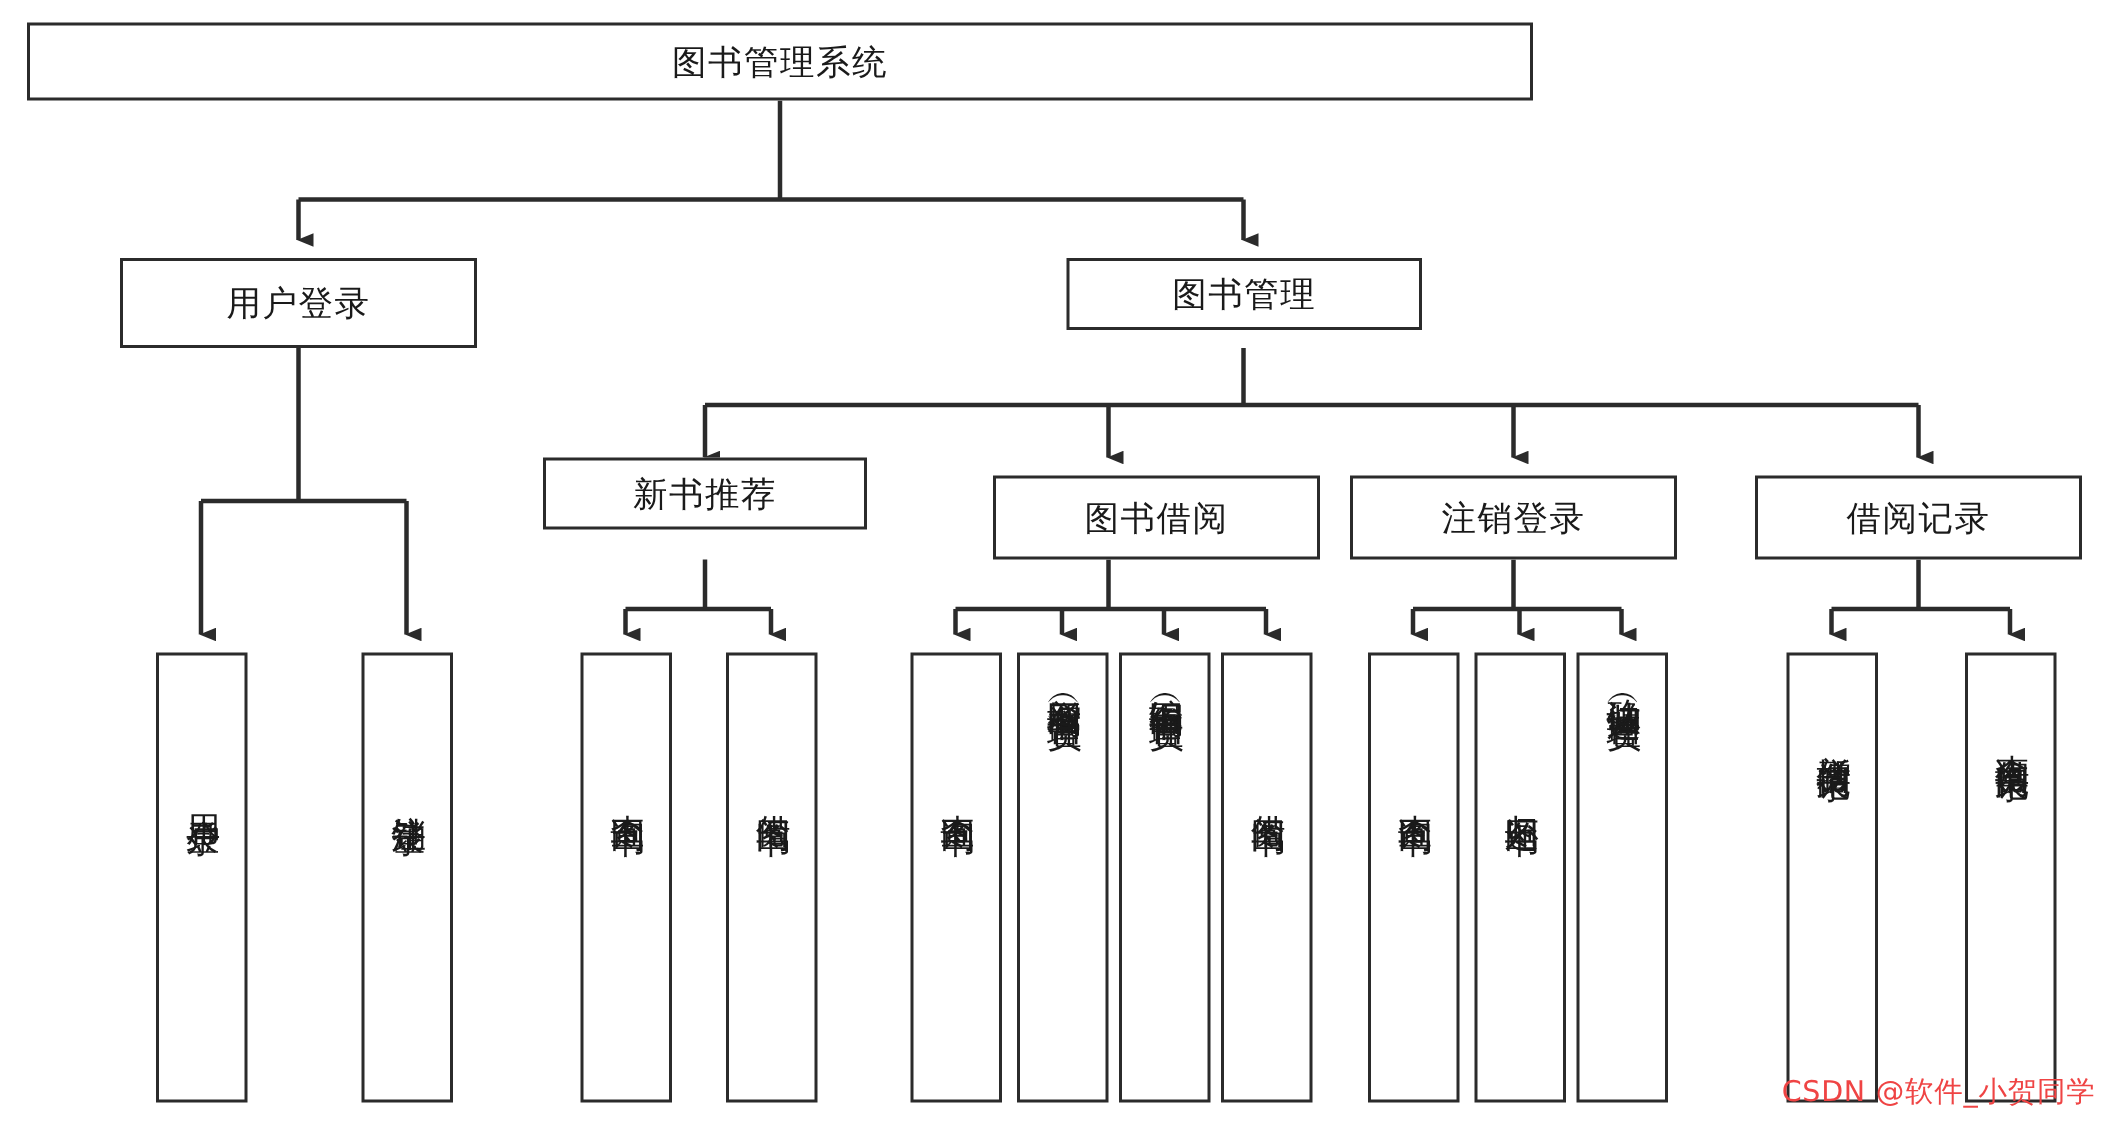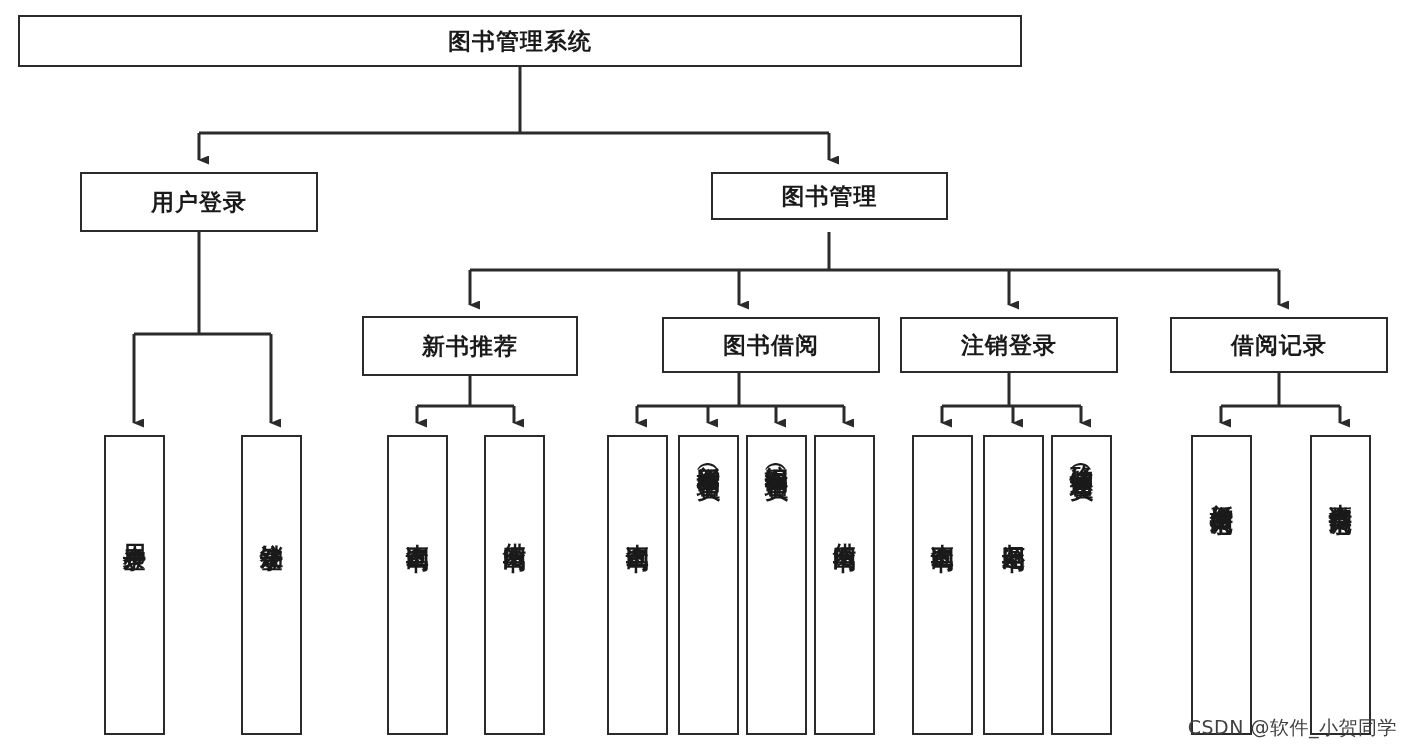--- a/index.html
+++ b/index.html
@@ -26,21 +26,20 @@
   }
   .node {
     position: absolute;
     box-sizing: border-box;
     background: #ffffff;
     border: 2.5px solid #2b2b2b;
     display: flex;
     align-items: center;
     justify-content: center;
     color: #1a1a1a;
-    font-weight: bold;
   }
   .node.root,
   .node.branch,
   .node.group {
     font-size: 23px;
     letter-spacing: 1px;
   }
   .node.leaf {
     align-items: flex-start;
     justify-content: center;
@@ -53,21 +52,21 @@
     line-height: 1.18;
     letter-spacing: 2px;
     white-space: nowrap;
     color: #1a1a1a;
   }
   .watermark {
     position: absolute;
     right: 8px;
     bottom: 6px;
     font-size: 19px;
-    color: #404040;
+    color: #ef4444;
     white-space: nowrap;
     letter-spacing: 0.5px;
   }
 </style>
 </head>
 <body>
 
 <div id="stage">
 
   <svg id="wires" viewBox="0 0 1405 747" width="1405" height="747" aria-hidden="true">
@@ -116,21 +115,21 @@
   <div id="nodes">
       <div class="node root" style="left: 18px; top: 15px; width: 1004px; height: 52px;">
         <span>图书管理系统</span>
       </div>
       <div class="node branch" style="left: 80px; top: 172px; width: 238px; height: 60px;">
         <span>用户登录</span>
       </div>
       <div class="node branch" style="left: 711px; top: 172px; width: 237px; height: 48px;">
         <span>图书管理</span>
       </div>
-      <div class="node group" style="left: 362px; top: 316px; width: 216px; height: 60px;">
+      <div class="node group" style="left: 362px; top: 305px; width: 216px; height: 48px;">
         <span>新书推荐</span>
       </div>
       <div class="node group" style="left: 630px; top: 317px; width: 218px; height: 56px; margin-left: 32px;">
         <span>图书借阅</span>
       </div>
       <div class="node group" style="left: 900px; top: 317px; width: 218px; height: 56px;">
         <span>注销登录</span>
       </div>
       <div class="node group" style="left: 1170px; top: 317px; width: 218px; height: 56px;">
         <span>借阅记录</span>

